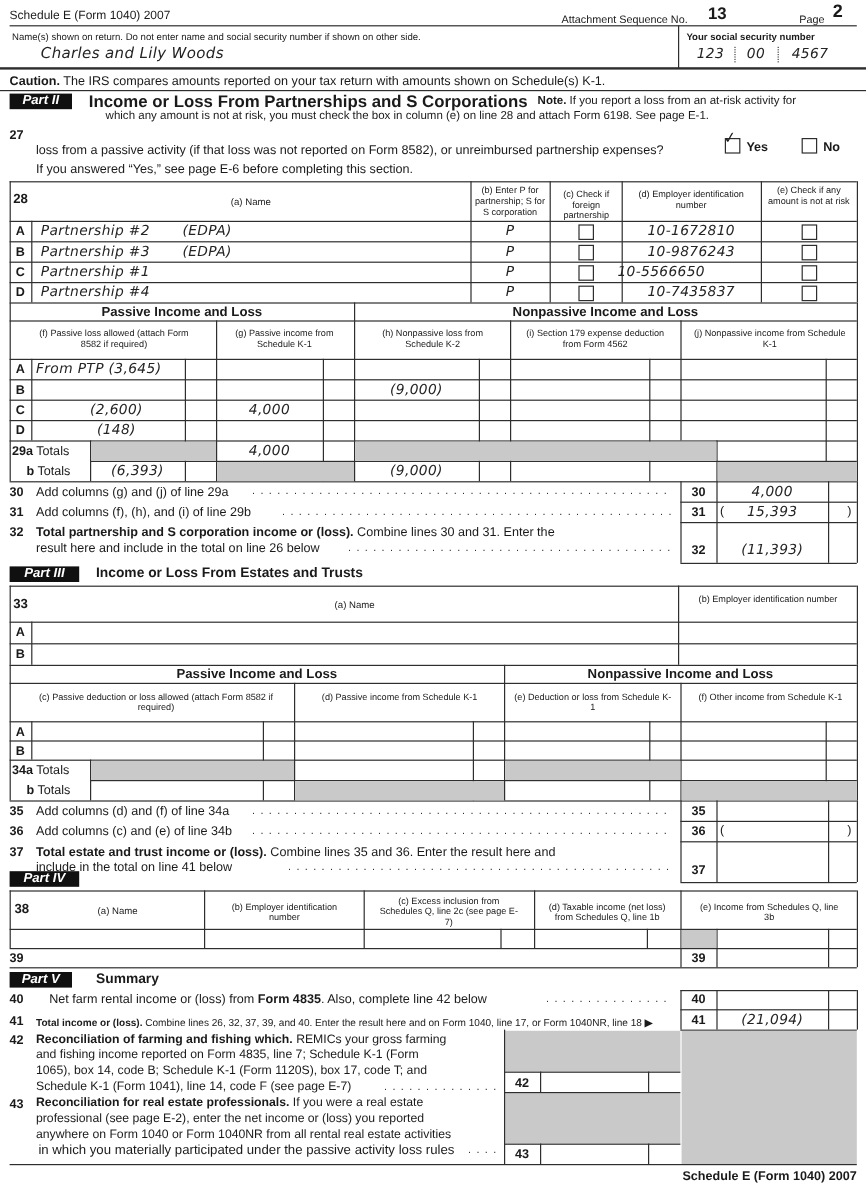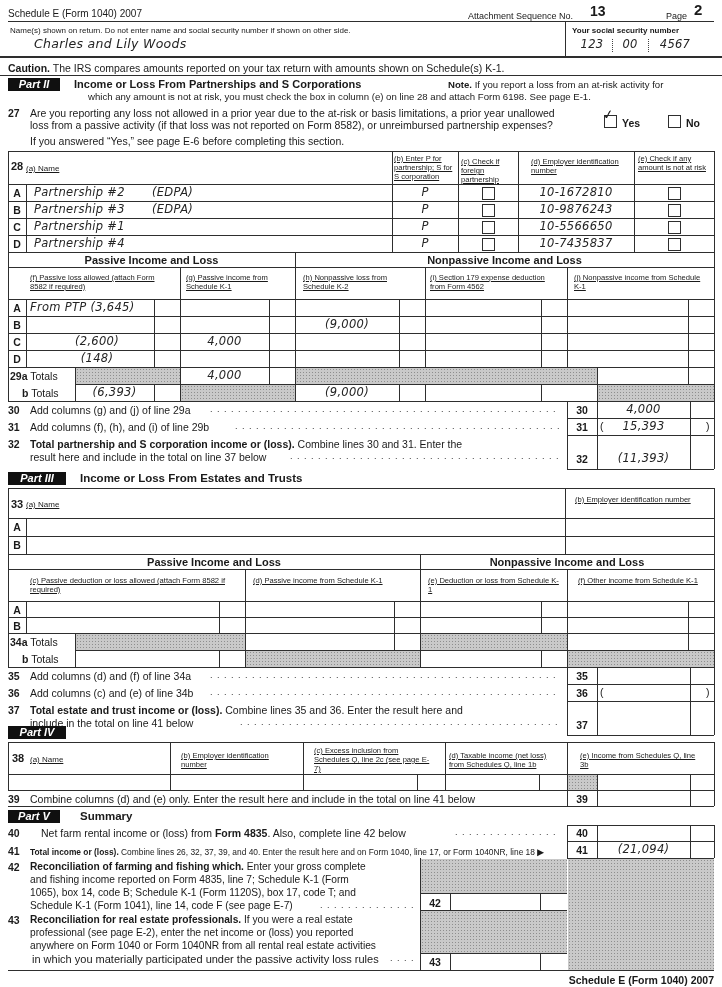--- a/index.html
+++ b/index.html
@@ -1,20 +1,20 @@
 <!DOCTYPE html>
 <html><head>
 <meta charset="utf-8">
 <style>
   html,body{margin:0;padding:0;background:#f4f4f2;}
   #page{position:relative;width:722px;height:987px;background:#fff;margin:0 auto;
         font-family:"Liberation Sans",sans-serif;color:#1a1a1a;overflow:hidden;}
   .t{position:absolute;white-space:nowrap;font-size:10.5px;line-height:12px;}
   .b{font-weight:bold;}
-  .sm{font-size:7.6px;line-height:9px;white-space:normal;text-decoration:underline;}
+  .sm{font-size:7.6px;line-height:9px;white-space:normal;text-align:center;}
   .ctr{text-align:center;}
   .hand{font-family:"DejaVu Sans",sans-serif;font-style:italic;font-size:11.5px;color:#242424;letter-spacing:.3px;}
   .ln{position:absolute;background:#2e2e2e;}
   .shade{position:absolute;background-color:#c9c9c9;
          background-image:radial-gradient(#8e8e8e 22%,rgba(0,0,0,0) 24%);background-size:3px 3px;}
   .cbx{position:absolute;width:11px;height:11px;border:1.4px solid #2e2e2e;background:#fff;}
   .partbar{position:absolute;background:#101010;color:#fff;font-weight:bold;font-style:italic;
            font-size:11px;line-height:13px;text-align:center;}
   .dots{position:absolute;overflow:hidden;font-size:9px;letter-spacing:1px;color:#2e2e2e;white-space:nowrap;}
   .vdot{position:absolute;width:0;height:13px;border-left:1px dotted #444;}
@@ -40,26 +40,25 @@
   <div class="t hand ctr" style="left:576px;top:38px;width:32px">123</div>
   <i class="vdot" style="left:612px;top:39px"></i>
   <div class="t hand ctr" style="left:616px;top:38px;width:28px">00</div>
   <i class="vdot" style="left:648px;top:39px"></i>
   <div class="t hand ctr" style="left:652px;top:38px;width:46px">4567</div>
 
   <div class="t" style="left:8px;top:62px"><span class="b">Caution.</span><span> The IRS compares amounts reported on your tax return with amounts shown on Schedule(s) K-1.</span></div>
   <i class="ln" style="left:0;top:75px;width:722px;height:1px"></i>
 
   <div class="partbar" style="left:8px;top:78px;width:52px;height:13px">Part II</div>
-  <div class="t b" style="left:74px;top:78px;font-size:11px">Income or Loss From Partnerships and S Corporations</div>
+  <div class="t b" style="left:74px;top:78px;font-size:14px">Income or Loss From Partnerships and S Corporations</div>
   <div class="t" style="left:448px;top:79px;font-size:9.6px"><span class="b">Note.</span><span> If you report a loss from an at-risk activity for</span></div>
   <div class="t" style="left:88px;top:91px;font-size:9.6px">which any amount is not at risk, you must check the box in column (e) on line 28 and attach Form 6198. See page E-1.</div>
 
   <div class="t b" style="left:8px;top:107px">27</div>
-  <div class="t" style="left:30px;top:107px">Are you reporting any loss not allowed in a prior year due to the at-risk or basis limitations, a prior year unallowed</div>
   <div class="t" style="left:30px;top:119px">loss from a passive activity (if that loss was not reported on Form 8582), or unreimbursed partnership expenses?</div>
   <span class="cbx" style="left:604px;top:115px"></span>
   <div class="t" style="left:603px;top:109px;font-size:13px;transform:rotate(-8deg)">✓</div>
   <div class="t b" style="left:622px;top:117px">Yes</div>
   <span class="cbx" style="left:668px;top:115px"></span>
   <div class="t b" style="left:686px;top:117px">No</div>
   <div class="t" style="left:30px;top:135px">If you answered “Yes,” see page E-6 before completing this section.</div>
 
   <i class="ln" style="left:8px;top:151px;width:706px;height:1px"></i>
   <i class="ln" style="left:8px;top:184px;width:706px;height:1px"></i>
@@ -94,21 +93,21 @@
   <div class="t hand" style="left:152px;top:203px">(EDPA)</div>
   <div class="t hand ctr" style="left:392px;top:203px;width:66px">P</div>
   <span class="cbx" style="left:482px;top:204px"></span>
   <div class="t hand ctr" style="left:518px;top:203px;width:116px">10-9876243</div>
   <span class="cbx" style="left:668px;top:204px"></span>
 
   <div class="t b ctr" style="left:8px;top:221px;width:18px">C</div>
   <div class="t hand" style="left:34px;top:220px">Partnership #1</div>
   <div class="t hand ctr" style="left:392px;top:220px;width:66px">P</div>
   <span class="cbx" style="left:482px;top:221px"></span>
-  <div class="t hand ctr" style="left:518px;top:220px;width:116px">10-5566650</div>
+  <div class="t hand ctr" style="left:493px;top:220px;width:116px">10-5566650</div>
   <span class="cbx" style="left:668px;top:221px"></span>
 
   <div class="t b ctr" style="left:8px;top:238px;width:18px">D</div>
   <div class="t hand" style="left:34px;top:237px">Partnership #4</div>
   <div class="t hand ctr" style="left:392px;top:237px;width:66px">P</div>
   <span class="cbx" style="left:482px;top:238px"></span>
   <div class="t hand ctr" style="left:518px;top:237px;width:116px">10-7435837</div>
   <span class="cbx" style="left:668px;top:238px"></span>
 
   <i class="ln" style="left:8px;top:267px;width:706px;height:1px"></i>
@@ -175,21 +174,21 @@
   <div class="t hand ctr" style="left:597px;top:403px;width:93px">4,000</div>
   <div class="t b" style="left:8px;top:421px">31</div>
   <div class="t" style="left:30px;top:421px">Add columns (f), (h), and (i) of line 29b</div>
   <div class="dots" style="left:235px;top:421px;width:325px">. . . . . . . . . . . . . . . . . . . . . . . . . . . . . . . . . . . . . . . . . . . . . . . . . . . . . . . . . . . .</div>
   <div class="t b ctr" style="left:567px;top:421px;width:30px">31</div>
   <div class="t" style="left:600px;top:420px">(</div>
   <div class="t hand ctr" style="left:597px;top:420px;width:93px">15,393</div>
   <div class="t" style="left:706px;top:420px">)</div>
   <div class="t b" style="left:8px;top:438px">32</div>
   <div class="t" style="left:30px;top:438px"><span class="b">Total partnership and S corporation income or (loss).</span><span> Combine lines 30 and 31. Enter the</span></div>
-  <div class="t" style="left:30px;top:451px">result here and include in the total on line 37 below</div>
+  <div class="t" style="left:30px;top:451px">result here and include in the total on line 26 below</div>
   <div class="dots" style="left:290px;top:451px;width:270px">. . . . . . . . . . . . . . . . . . . . . . . . . . . . . . . . . . . . . . . . . . . . . . . . . . . . . . . . . . . .</div>
   <div class="t b ctr" style="left:567px;top:453px;width:30px">32</div>
   <div class="t hand ctr" style="left:597px;top:452px;width:93px">(11,393)</div>
 
   <div class="partbar" style="left:8px;top:472px;width:58px;height:13px">Part III</div>
   <div class="t b" style="left:80px;top:472px;font-size:11.5px">Income or Loss From Estates and Trusts</div>
 
   <i class="ln" style="left:8px;top:488px;width:706px;height:1px"></i>
   <i class="ln" style="left:8px;top:518px;width:706px;height:1px"></i>
   <i class="ln" style="left:8px;top:536px;width:706px;height:1px"></i>
@@ -286,21 +285,20 @@
   <div class="t b" style="left:12px;top:752px;font-size:11px">38</div>
   <div class="t sm" style="left:30px;top:755px;width:136px;font-size:8px">(a) Name</div>
   <div class="t sm" style="left:181px;top:751px;width:112px">(b) Employer identification number</div>
   <div class="t sm" style="left:314px;top:746px;width:120px">(c) Excess inclusion from Schedules Q, line 2c (see page E-7)</div>
   <div class="t sm" style="left:449px;top:751px;width:114px">(d) Taxable income (net loss) from Schedules Q, line 1b</div>
   <div class="t sm" style="left:580px;top:751px;width:122px">(e) Income from Schedules Q, line 3b</div>
   <div class="fld" style="left:9px;top:775px;width:160px;height:14px"></div>
   <div class="fld" style="left:171px;top:775px;width:131px;height:14px"></div>
   <div class="shade" style="left:568px;top:775px;width:29px;height:15px"></div>
   <div class="t b" style="left:8px;top:793px">39</div>
-  <div class="t" style="left:30px;top:793px">Combine columns (d) and (e) only. Enter the result here and include in the total on line 41 below</div>
   <div class="t b ctr" style="left:567px;top:793px;width:30px">39</div>
   <div class="fld" style="left:598px;top:791px;width:91px;height:14px"></div>
 
   <div class="partbar" style="left:8px;top:810px;width:52px;height:13px">Part V</div>
   <div class="t b" style="left:80px;top:810px;font-size:11.5px">Summary</div>
 
   <i class="ln" style="left:567px;top:825px;width:147px;height:1px"></i>
   <i class="ln" style="left:567px;top:841px;width:147px;height:1px"></i>
   <i class="ln" style="left:567px;top:858px;width:147px;height:1px"></i>
   <i class="ln" style="left:567px;top:825px;width:1px;height:33px"></i>
@@ -324,21 +322,21 @@
   <i class="ln" style="left:420px;top:893px;width:147px;height:1px"></i>
   <i class="ln" style="left:420px;top:910px;width:147px;height:1px"></i>
   <i class="ln" style="left:450px;top:893px;width:1px;height:17px"></i>
   <i class="ln" style="left:540px;top:893px;width:1px;height:17px"></i>
   <i class="ln" style="left:420px;top:953px;width:147px;height:1px"></i>
   <i class="ln" style="left:450px;top:953px;width:1px;height:17px"></i>
   <i class="ln" style="left:540px;top:953px;width:1px;height:17px"></i>
   <i class="ln" style="left:8px;top:970px;width:706px;height:1px"></i>
 
   <div class="t b" style="left:8px;top:861px">42</div>
-  <div class="t" style="left:30px;top:861px;font-size:10.2px"><span class="b">Reconciliation of farming and fishing which.</span><span> Enter your gross complete</span></div>
+  <div class="t" style="left:30px;top:861px;font-size:10.2px"><span class="b">Reconciliation of farming and fishing which.</span><span> REMICs your gross farming</span></div>
   <div class="t" style="left:30px;top:874px;font-size:10.2px">and fishing income reported on Form 4835, line 7; Schedule K-1 (Form</div>
   <div class="t" style="left:30px;top:887px;font-size:10.2px">1065), box 14, code B; Schedule K-1 (Form 1120S), box 17, code T; and</div>
   <div class="t" style="left:30px;top:900px;font-size:10.2px">Schedule K-1 (Form 1041), line 14, code F (see page E-7)</div>
   <div class="dots" style="left:320px;top:900px;width:95px">. . . . . . . . . . . . . . . . . . . . . . . . . . . . . . . . . . . . . . . . . . . . . . . . . . . . . . . . . . . .</div>
   <div class="t b ctr" style="left:420px;top:897px;width:30px">42</div>
   <div class="fld" style="left:451px;top:894px;width:89px;height:15px"></div>
 
   <div class="t b" style="left:8px;top:914px">43</div>
   <div class="t" style="left:30px;top:914px;font-size:10.2px"><span class="b">Reconciliation for real estate professionals.</span><span> If you were a real estate</span></div>
   <div class="t" style="left:30px;top:927px;font-size:10.2px">professional (see page E-2), enter the net income or (loss) you reported</div>

